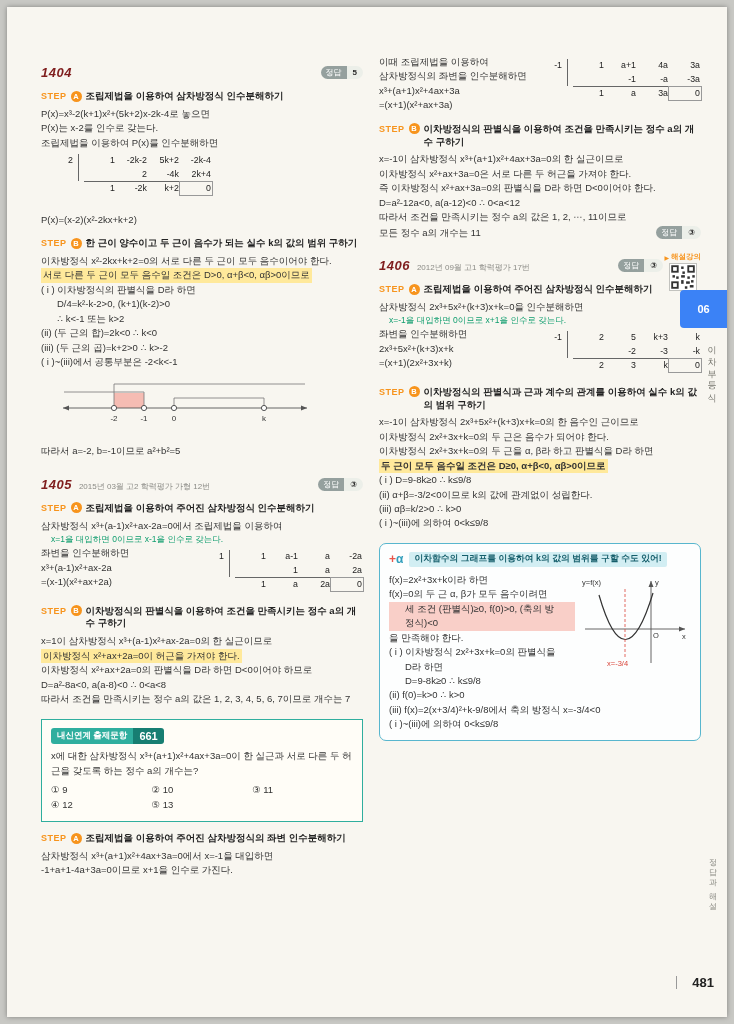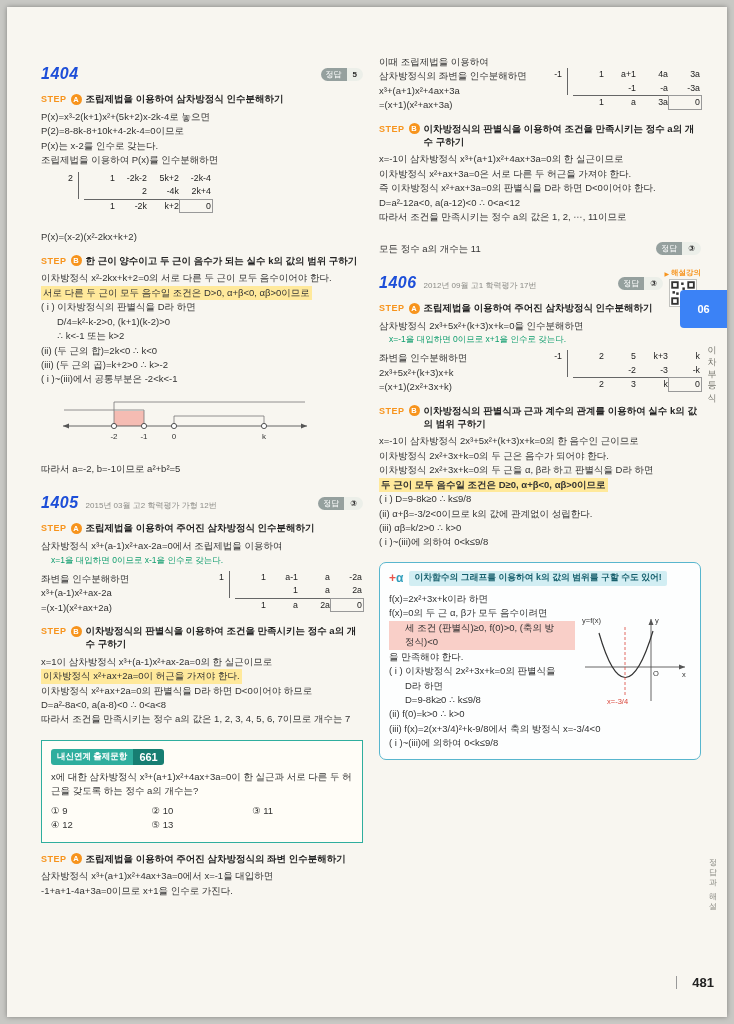--- a/index.html
+++ b/index.html
@@ -12,40 +12,40 @@
   .ln{line-height:1.52;min-height:13px;}
   .ln.ind{padding-left:16px;}
   .ln.hl{background:#ffe99b;width:fit-content;padding:0 2px;}
   .ln.pk{background:#f9cfc8;width:fit-content;padding:0 16px;}
   .ln.grn{color:#0f9d6e;font-size:8.5px;padding-left:10px;}
   .ln.bold{font-weight:bold;}
   .after{margin-top:18px;}
   
   .phead{display:flex;align-items:baseline;gap:7px;margin:18px 0 7px;position:relative;}
   .phead.first{margin-top:10px;}
-  .pnum{font-size:16px;font-weight:bold;font-style:italic;color:#1d4ed8;letter-spacing:.5px;}
+  .pnum{font-size:13px;font-weight:bold;font-style:italic;color:#7f1d1d;letter-spacing:.5px;}
   .psrc{font-size:8px;color:#8b8b86;}
   .badge{margin-left:auto;display:inline-flex;height:13px;border-radius:7px;overflow:hidden;font-size:8px;line-height:13px;align-self:center;flex:none;}
   .badge .bl{background:#95a09e;color:#fff;padding:0 5px;}
   .badge .br{background:#ecefe9;color:#2b2b2b;padding:0 6px;font-weight:bold;}
-  .badge-row{display:flex;align-items:center;justify-content:space-between;margin-top:17px;}
+  .badge-row{display:flex;align-items:center;justify-content:space-between;margin-top:1px;}
   
   .step{display:flex;align-items:flex-start;gap:4px;margin:10px 0 4px;}
   .sword{color:#f7941d;font-weight:bold;font-size:9px;letter-spacing:.5px;line-height:12px;flex:none;}
   .scirc{width:11px;height:11px;border-radius:50%;background:#f7941d;color:#fff;font-size:7.5px;font-weight:bold;display:flex;align-items:center;justify-content:center;flex:none;margin-top:.5px;}
   .stitle{font-weight:bold;color:#222;font-size:9.5px;line-height:1.35;flex:1;}
   
   .synth{display:flex;font-size:8.8px;color:#222;margin:4px 0 4px 6px;flex:none;}
   .synth.pad{margin-left:26px;}
   .sdiv{border-right:1px solid #666;padding:0 5px 0 1px;margin-right:5px;height:27px;line-height:13.5px;}
   .srow{display:flex;height:13.5px;line-height:13.5px;}
   .sres{border-top:1px solid #666;}
   .scell{min-width:32px;text-align:right;padding-right:1px;}
   .sbox{outline:1px solid #999;}
-  .frow{display:flex;gap:4px;align-items:flex-end;}
+  .frow{display:flex;gap:4px;align-items:flex-start;}
   .frow .grow{flex:1;min-width:0;}
   
   .nbox{border:1px solid #2fae9e;background:#fffdf7;margin:13px 0 4px;padding:8px 9px 9px;}
   .ntag{display:inline-flex;margin-bottom:5px;}
   .ntag .t1{background:#2fae9e;color:#fff;font-size:8.5px;font-weight:bold;padding:2px 6px;border-radius:3px 0 0 3px;}
   .ntag .t2{background:#177e72;color:#fff;font-size:11px;font-weight:bold;padding:2px 6px;border-radius:0 3px 3px 0;}
   .opts{display:flex;flex-wrap:wrap;margin-top:5px;}
   .opts .ln{width:33.3%;}
   
   .abox{border:1.5px solid #58b6ce;border-radius:7px;margin-top:12px;padding:8px 9px;background:#fdfefe;}
@@ -94,21 +94,20 @@
       </span>
     </div>
 
     <div class="step">
       <span class="sword">STEP</span>
       <span class="scirc">A</span>
       <span class="stitle">조립제법을 이용하여 삼차방정식 인수분해하기</span>
     </div>
     <div>
         <div class="ln">P(x)=x³-2(k+1)x²+(5k+2)x-2k-4로 놓으면</div>
-        <div class="ln">P(2)=8-8k-8+10k+4-2k-4=0이므로</div>
         <div class="ln">P(x)는 x-2를 인수로 갖는다.</div>
         <div class="ln">조립제법을 이용하여 P(x)를 인수분해하면</div>
       </div>
     <div class="synth pad">
         <div class="sdiv">2</div>
         <div>
           <div class="srow">
             <span class="scell">1</span>
             <span class="scell">-2k-2</span>
             <span class="scell">5k+2</span>

